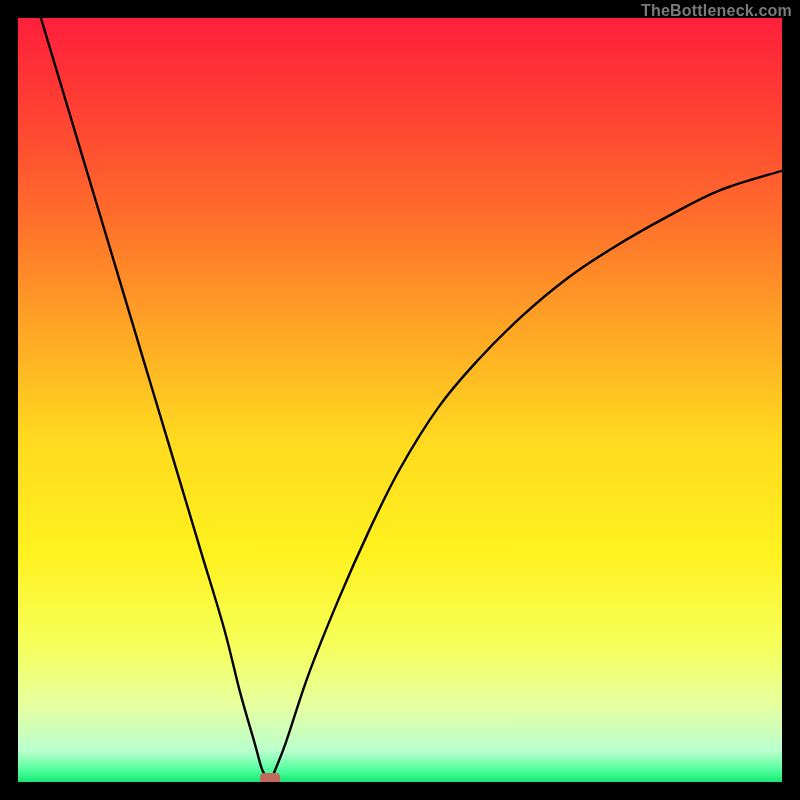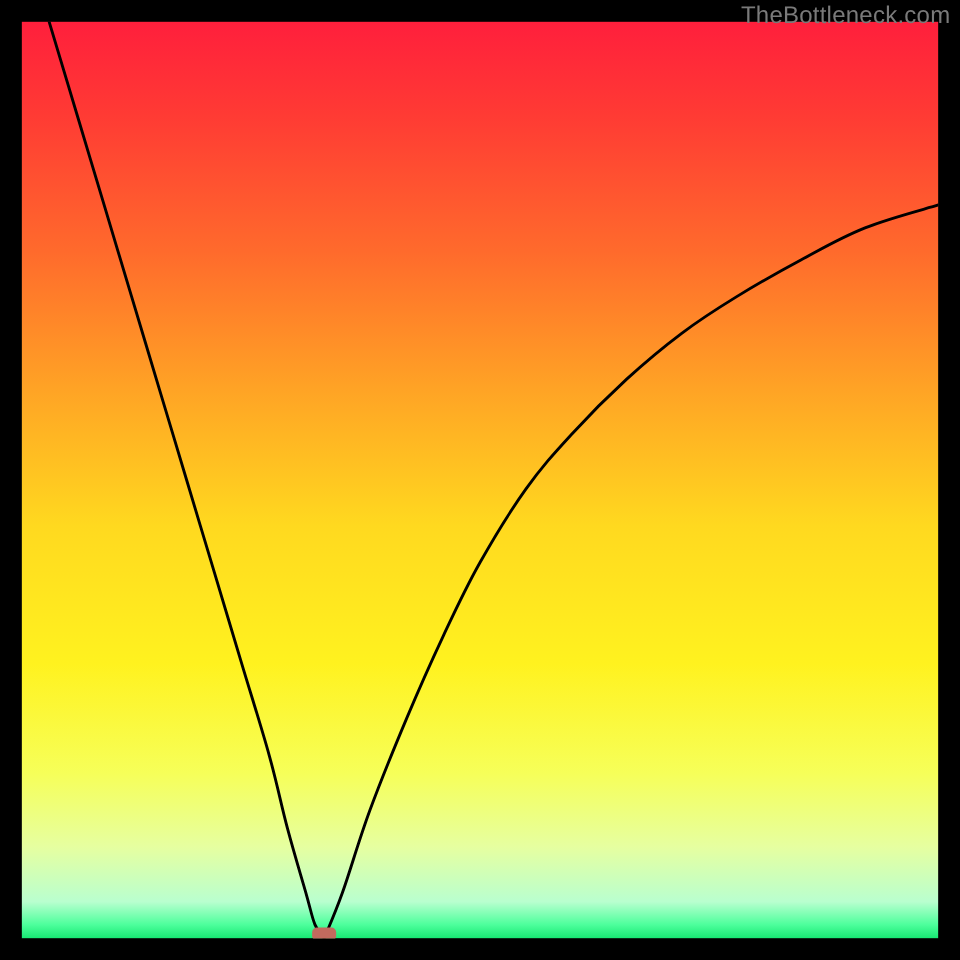--- a/index.html
+++ b/index.html
@@ -23,22 +23,22 @@
     position: absolute;
     left: 0;
     top: 0;
     width: 764px;
     height: 764px;
   }
   .watermark {
     position: absolute;
     top: 2px;
     right: 8px;
-    font-size: 20px;
-    font-weight: 400;
+    font-size: 16px;
+    font-weight: 700;
     color: #7a7a7a;
     letter-spacing: 0.2px;
     z-index: 50;
   }
   svg {
     display: block;
   }
   .curve {
     fill: none;
     stroke: #000000;

